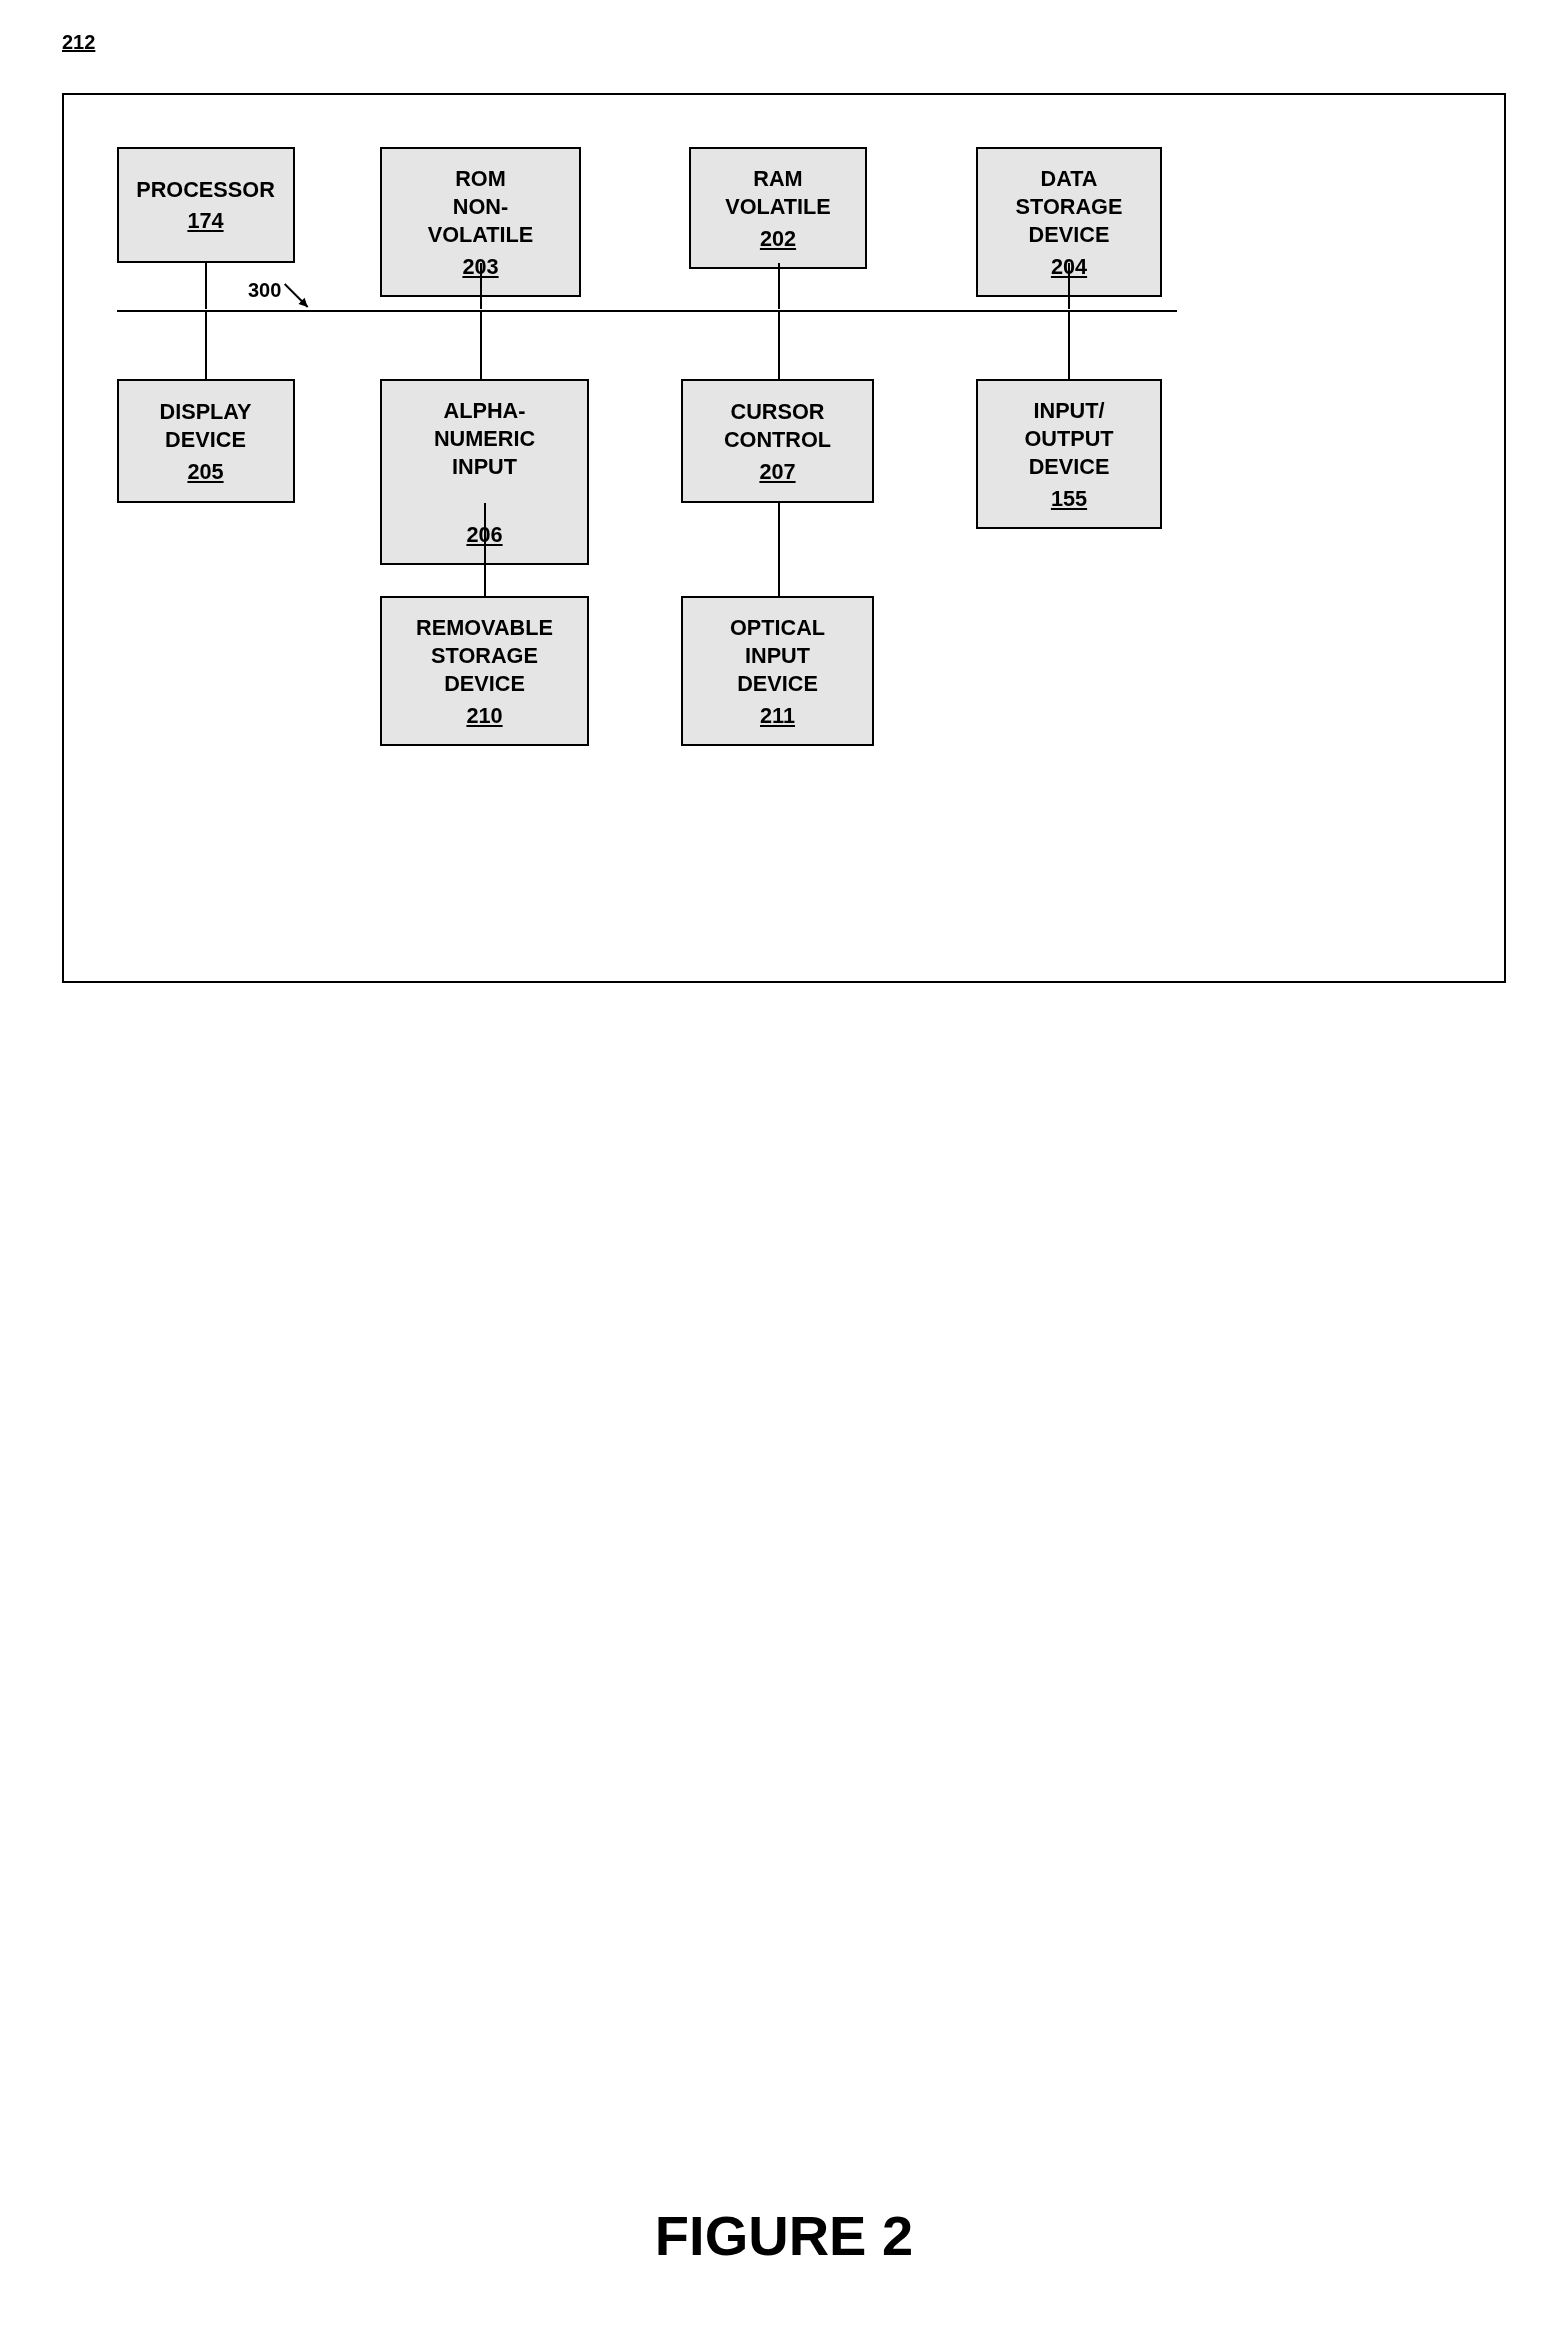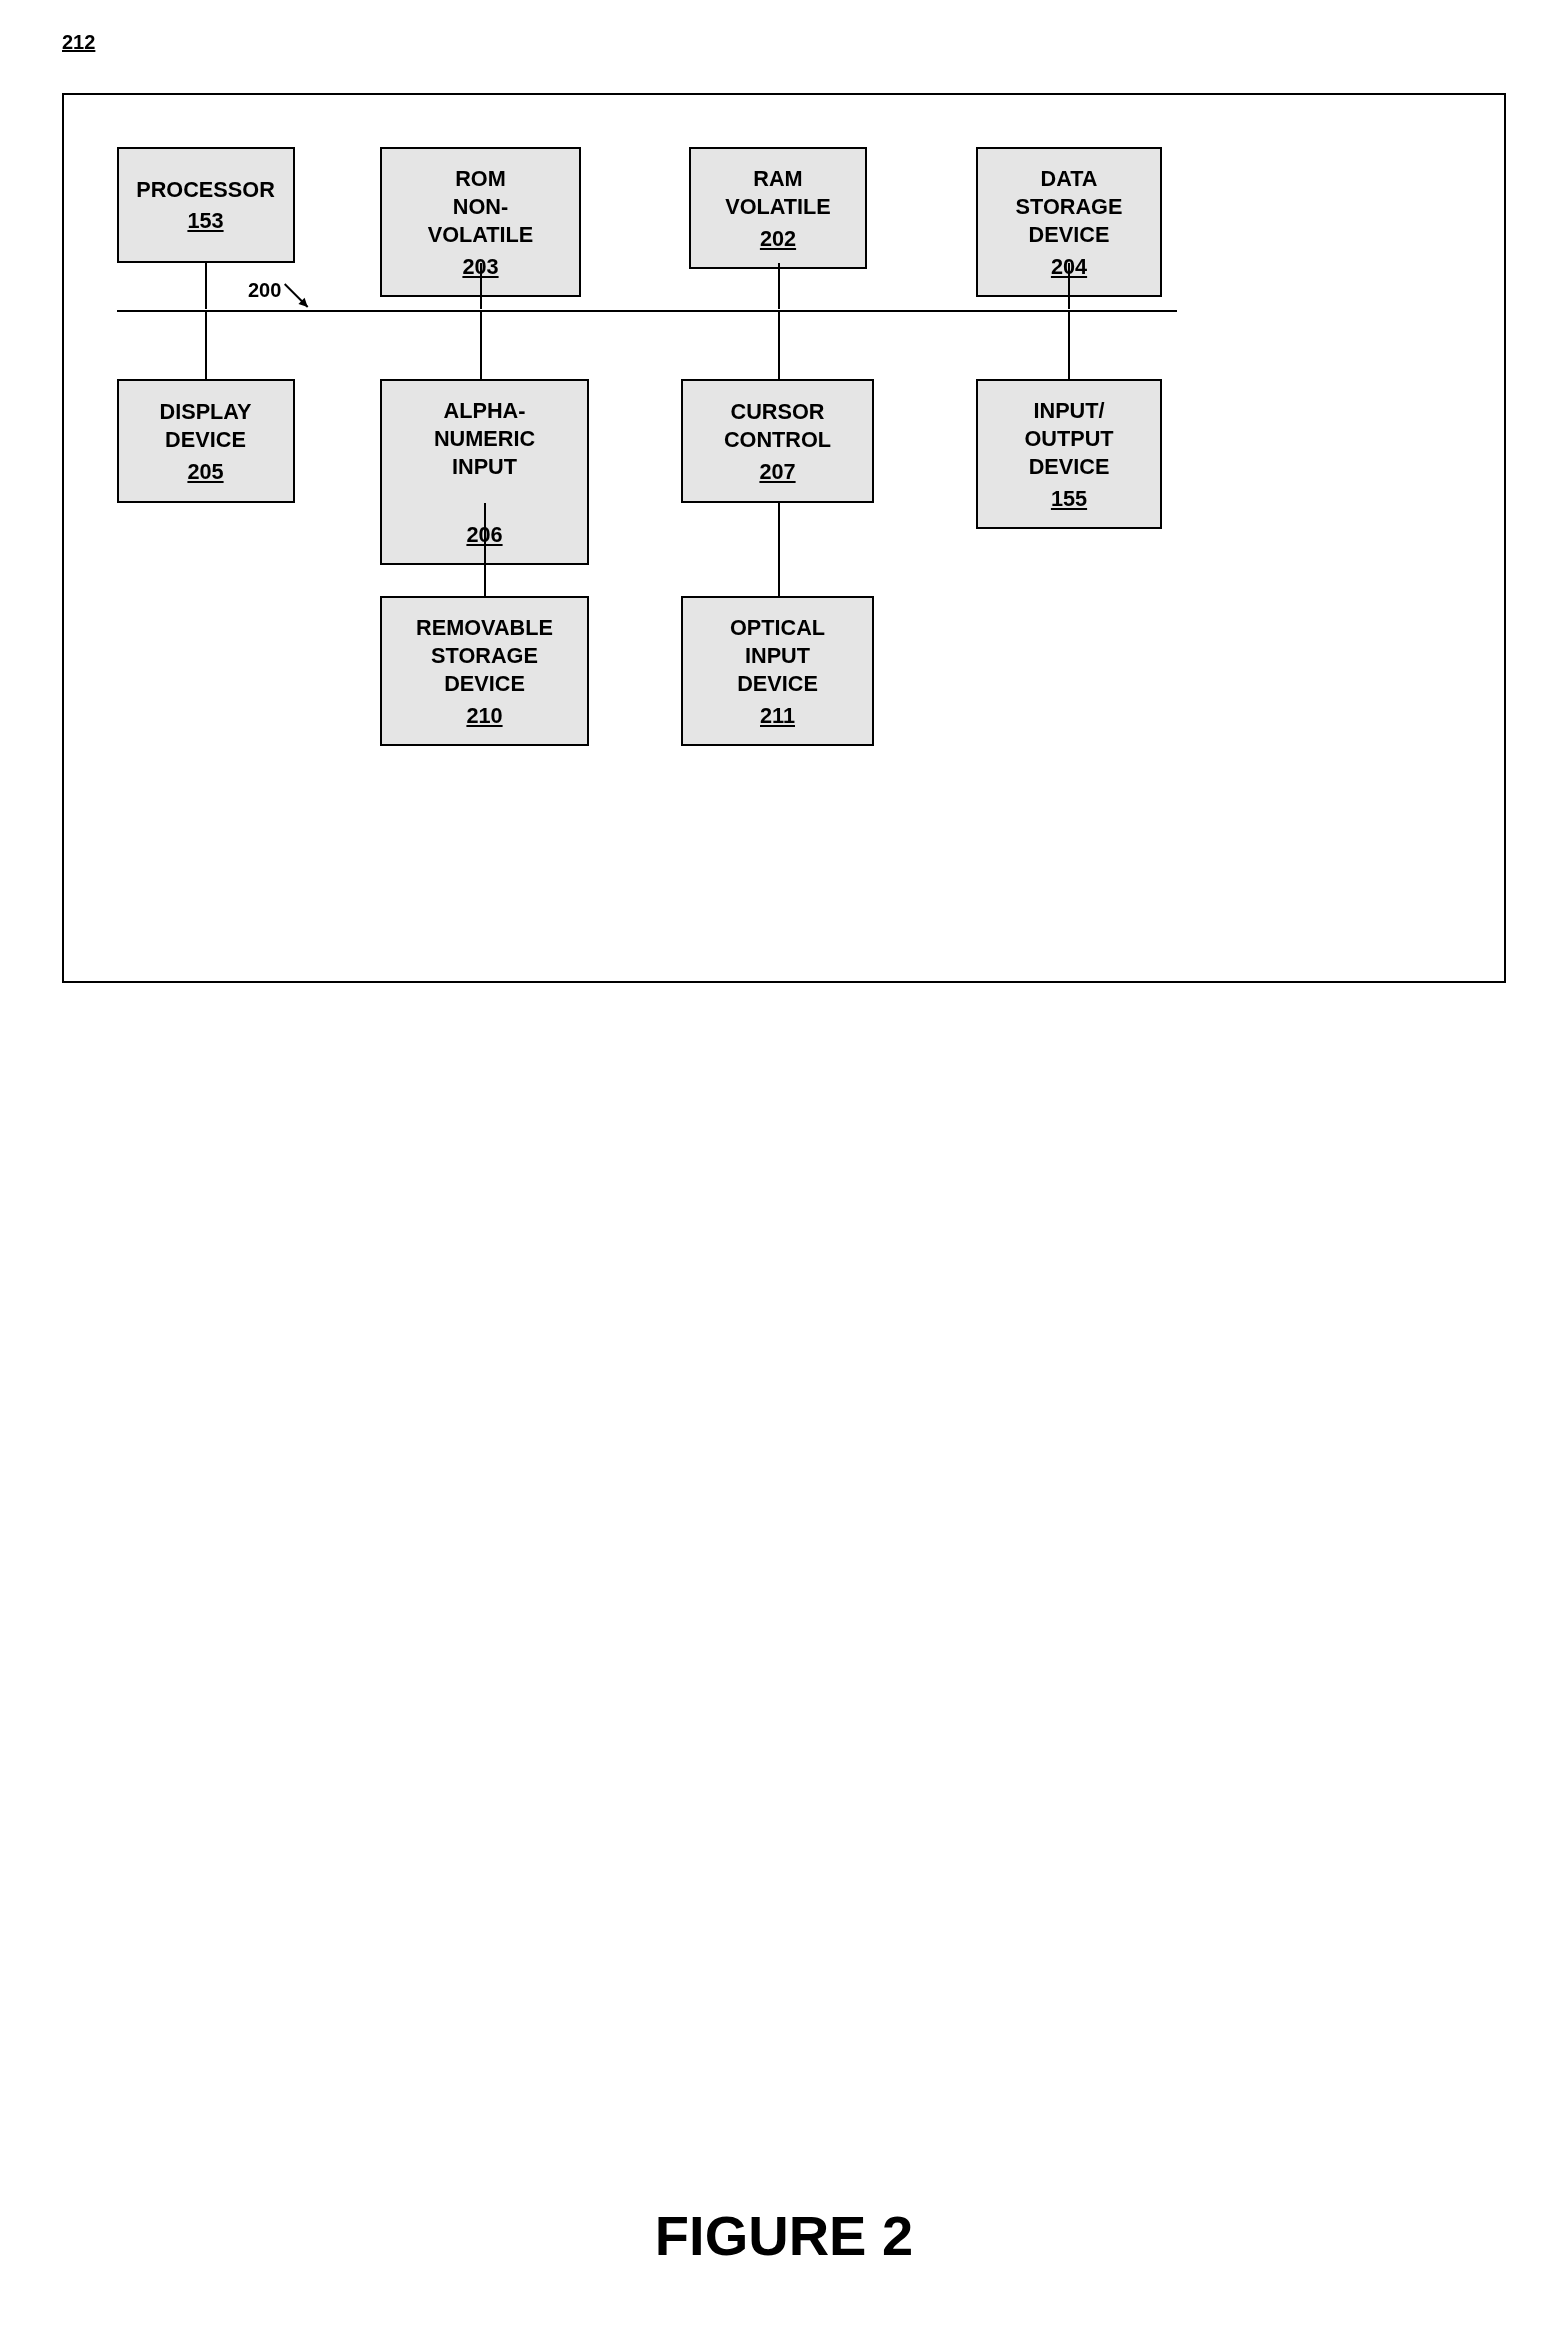--- a/index.html
+++ b/index.html
@@ -55,21 +55,21 @@
 
 <div class="page-number">212</div>
 
 <div style="position:absolute; top:93px; left:62px; right:62px; height:890px; border:2.3px solid #000; background:#fff;">
 </div>
 
 <div style="position:absolute; top:124px; left:101px; width:1393px; height:851px;">
 
   <div class="box" style="position:absolute; top:23px; left:15.5px; width:178px; min-height:116px;">
     <div class="box-label">PROCESSOR</div>
-    <div class="box-number">153</div>
+    <div class="box-number">174</div>
   </div>
 
   <div class="box" style="position:absolute; top:23px; left:279px; width:201px; min-height:116px;">
     <div class="box-label" style="white-space:pre-line;">ROM<br>NON-VOLATILE</div>
     <div class="box-number">203</div>
   </div>
 
   <div class="box" style="position:absolute; top:23px; left:588px; width:178px; min-height:116px;">
     <div class="box-label" style="white-space:pre-line;">RAM<br>VOLATILE</div>
     <div class="box-number">202</div>
@@ -80,21 +80,21 @@
     <div class="box-number">204</div>
   </div>
 
   <div style="position:absolute; top:139px; left:104px; width:2.3px; height:46px; background:#000;"></div>
   <div style="position:absolute; top:139px; left:379px; width:2.3px; height:46px; background:#000;"></div>
   <div style="position:absolute; top:139px; left:677px; width:2.3px; height:46px; background:#000;"></div>
   <div style="position:absolute; top:139px; left:967px; width:2.3px; height:46px; background:#000;"></div>
 
   <div style="position:absolute; top:186px; left:15.5px; width:1060px; height:2.3px; background:#000;"></div>
 
-  <div style="position:absolute; top:155px; left:147px; font-size:20px; font-weight:bold;">200</div>
+  <div style="position:absolute; top:155px; left:147px; font-size:20px; font-weight:bold;">300</div>
 
   <svg style="position:absolute; top:152px; left:176px;" width="46" height="39" viewBox="0 0 60 50">
     <line x1="10" y1="10" x2="40" y2="40" stroke="#000" stroke-width="2.5"></line>
     <polygon points="40,40 28,36 36,28" fill="#000"></polygon>
   </svg>
 
   <div style="position:absolute; top:188px; left:104px; width:2.3px; height:70px; background:#000;"></div>
   <div style="position:absolute; top:188px; left:379px; width:2.3px; height:70px; background:#000;"></div>
   <div style="position:absolute; top:188px; left:677px; width:2.3px; height:70px; background:#000;"></div>
   <div style="position:absolute; top:188px; left:967px; width:2.3px; height:70px; background:#000;"></div>

